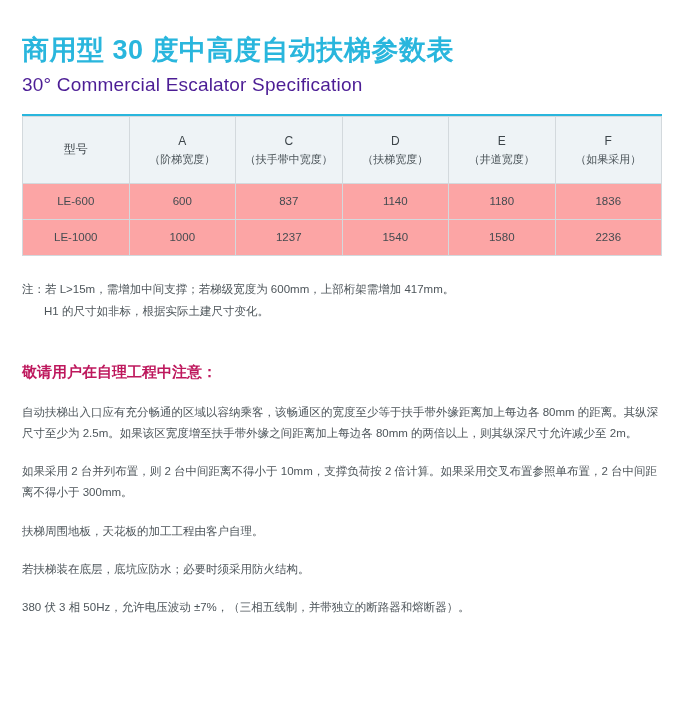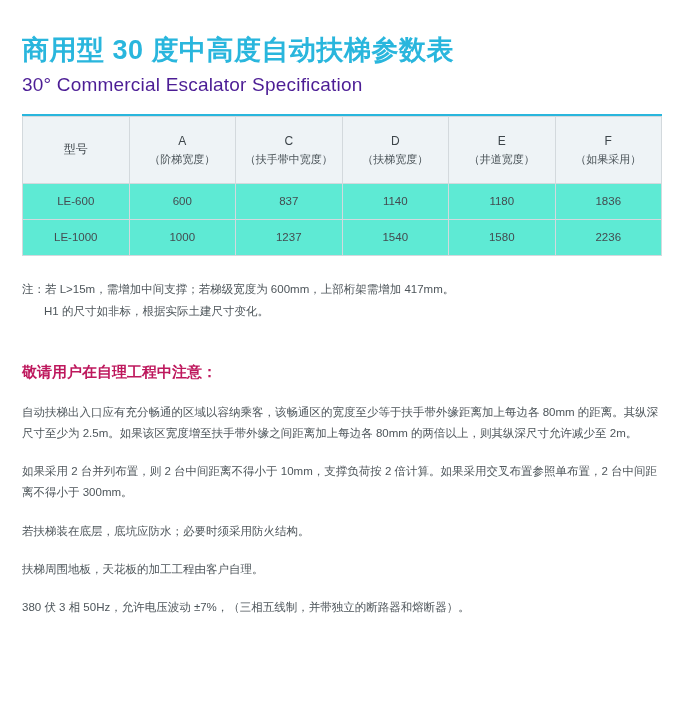--- a/index.html
+++ b/index.html
@@ -70,21 +70,21 @@
     color: #3d454a;
   }
   table.spec thead th .hd-sub {
     display: block;
     font-size: 11px;
     color: #4a5358;
   }
   table.spec tbody td {
     height: 31px;
     padding: 2px;
-    background: #5eead4;
+    background: #fca5a5;
   }
   table.spec tbody td.model {
     color: #454c51;
   }
   .notes {
     margin-top: 22px;
     font-size: 11.5px;
     color: #4d555a;
     line-height: 1.95;
   }
@@ -172,17 +172,17 @@
 
   <div class="notes">
     <span class="line">注：若 L&gt;15m，需增加中间支撑；若梯级宽度为 600mm，上部桁架需增加 417mm。</span>
     <span class="line indent">H1 的尺寸如非标，根据实际土建尺寸变化。</span>
   </div>
 
   <div class="attention-title">敬请用户在自理工程中注意：</div>
 
   <p class="para first">自动扶梯出入口应有充分畅通的区域以容纳乘客，该畅通区的宽度至少等于扶手带外缘距离加上每边各 80mm 的距离。其纵深尺寸至少为 2.5m。如果该区宽度增至扶手带外缘之间距离加上每边各 80mm 的两倍以上，则其纵深尺寸允许减少至 2m。</p>
   <p class="para">如果采用 2 台并列布置，则 2 台中间距离不得小于 10mm，支撑负荷按 2 倍计算。如果采用交叉布置参照单布置，2 台中间距离不得小于 300mm。</p>
+  <p class="para">扶梯周围地板，天花板的加工工程由客户自理。</p>
   <p class="para">若扶梯装在底层，底坑应防水；必要时须采用防火结构。</p>
-  <p class="para">扶梯周围地板，天花板的加工工程由客户自理。</p>
   <p class="para">380 伏 3 相 50Hz，允许电压波动 ±7%，（三相五线制，并带独立的断路器和熔断器）。</p>
 
 </div>
 
 </body></html>

